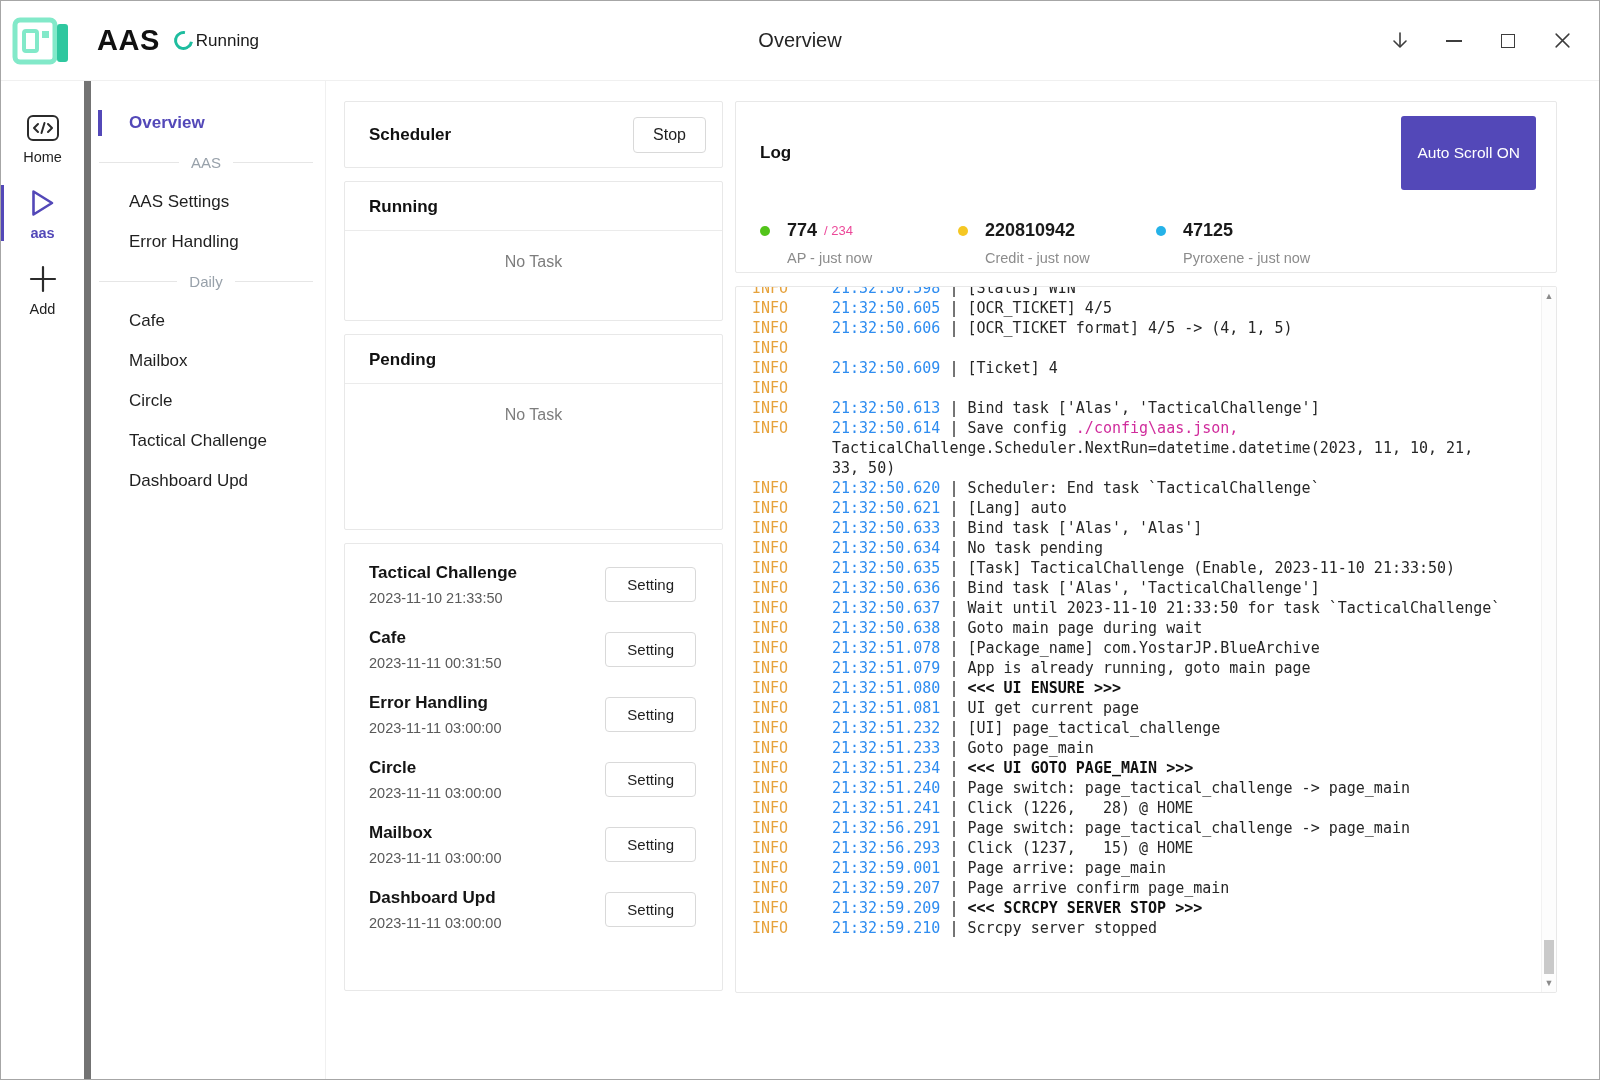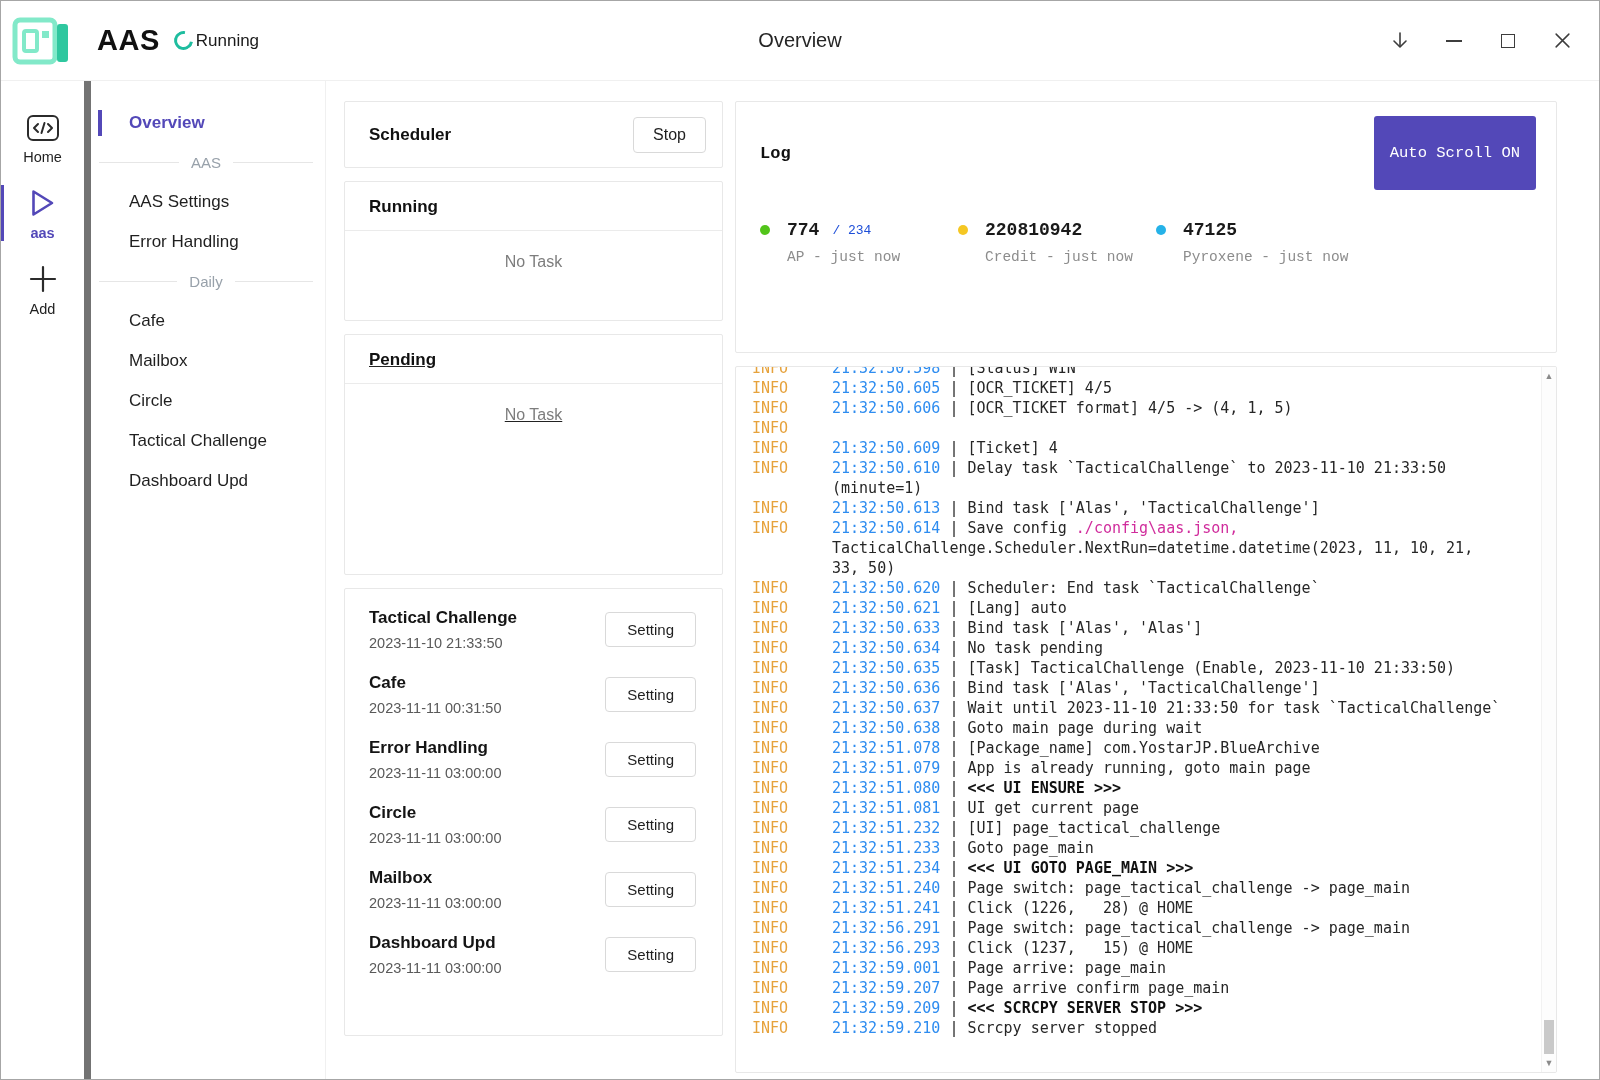--- a/index.html
+++ b/index.html
@@ -59,37 +59,37 @@
   .empty-text { text-align:center; color:#7d7d7d; font-size:16px; margin-top:22px; }
 
   .btn-outline { border:1px solid #d9d9d9; background:#fff; border-radius:4px; padding:8px 19px;
                  font-size:16px; color:#1f1f1f; font-family:inherit; cursor:pointer; }
   .btn-primary { background:var(--accent); color:#fff; border:none; border-radius:3px;
                  padding:28px 16px; font-size:15.5px; font-family:inherit; cursor:pointer; }
 
   .scheduler-card { height:67px; display:flex; align-items:center; justify-content:space-between;
                     padding:0 16px 0 24px; }
   .running-card { height:140px; }
-  .pending-card { height:241px;text-decoration:underline; }
+  .pending-card { height:196px; }
   .waiting-card { height:448px; }
 
   .wait-list { padding:8px 26px 0 24px; }
   .wait-row { display:flex; align-items:center; justify-content:space-between; padding:11px 0; }
   .wait-name { font-size:17px; font-weight:bold; color:#141414; }
   .wait-time { font-size:14.5px; color:#595959; margin-top:7px; }
   .btn-setting { padding:8px 21px; font-size:15px; }
 
-  .log-card { height:252px; flex:none;font-family:Liberation Mono, monospace; }
+  .log-card { height:172px; flex:none; }
   .log-head { display:flex; align-items:center; justify-content:space-between; padding:14px 20px 0 24px; }
   .stats { display:flex; padding:30px 0 0 24px; }
   .stat { width:198px; }
   .stat-top { display:flex; align-items:center; }
   .dot { width:10px; height:10px; border-radius:50%; flex:none; margin-right:17px; background:#999; }
   .stat-value { font-size:18px; font-weight:bold; color:#1a1a1a; }
-  .stat-suffix { font-size:13px; color:#1d4ed8; margin-left:13px; }
+  .stat-suffix { font-size:13px; color:#ec4899; margin-left:7px; }
   .stat-label { font-size:14.5px; color:#8c8c8c; margin:9px 0 0 27px; }
 
   .log-view { height:707px; flex:none; position:relative; overflow:hidden; }
   .log-body { padding:0 0 10px 16px; margin-top:-9px;
               font-family:"DejaVu Sans Mono","Liberation Mono",monospace;
               font-size:15px; line-height:20px; color:#262626; }
   .log-line { display:flex; }
   .lvl { width:80px; flex:none; color:var(--log-level-color); }
   .lr  { width:676px; flex:none; white-space:pre-wrap; word-wrap:break-word; }
   .time { color:var(--log-time-color); }
@@ -313,21 +313,20 @@
               </div>
               <div class="log-line">
                 <span class="lvl">INFO</span>
               </div>
               <div class="log-line">
                 <span class="lvl">INFO</span>
                 <span class="lr"><span class="time">21:32:50.609</span> | <span class="seg-n">[Ticket] 4</span></span>
               </div>
               <div class="log-line">
                 <span class="lvl">INFO</span>
-                <span class="lr"><span class="time">21:32:50.610</span> | <span class="seg-n">Delay task `TacticalChallenge` to 2023-11-10 21:33:50 (minute=1)</span></span>
               </div>
               <div class="log-line">
                 <span class="lvl">INFO</span>
                 <span class="lr"><span class="time">21:32:50.613</span> | <span class="seg-n">Bind task ['Alas', 'TacticalChallenge']</span></span>
               </div>
               <div class="log-line">
                 <span class="lvl">INFO</span>
                 <span class="lr"><span class="time">21:32:50.614</span> | <span class="seg-n">Save config </span><span class="seg-p">./config\aas.json,</span><span class="seg-n"> TacticalChallenge.Scheduler.NextRun=datetime.datetime(2023, 11, 10, 21, 33, 50)</span></span>
               </div>
               <div class="log-line">

